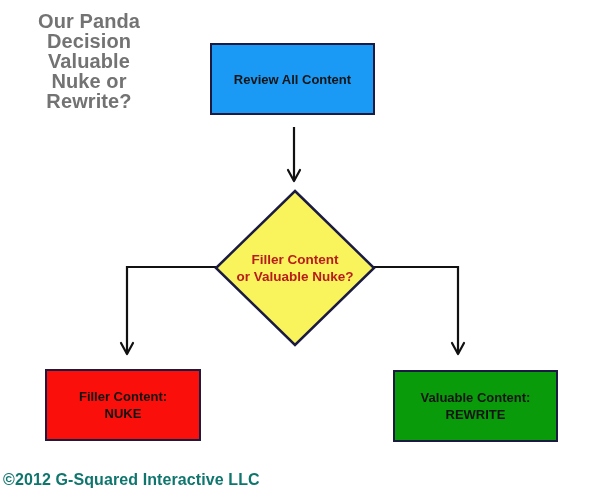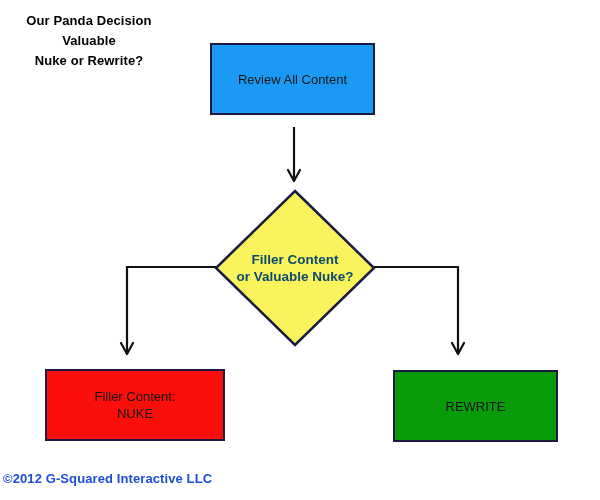--- a/index.html
+++ b/index.html
@@ -21,68 +21,68 @@
     top: 0;
     width: 600px;
     height: 500px;
   }
   .title-block {
     position: absolute;
     left: 8px;
     top: 11px;
     width: 162px;
     text-align: center;
-    font-size: 13px;
+    font-size: 20px;
     font-weight: 600;
     line-height: 20px;
-    color: #000000;
+    color: #737373;
     letter-spacing: 0.1px;
   }
   .title-block .italic-line {
   }
   .node {
     position: absolute;
     box-sizing: border-box;
     border: 2.5px solid #1a1a42;
     display: flex;
     flex-direction: column;
     align-items: center;
     justify-content: center;
     text-align: center;
     font-size: 13px;
-    font-weight: 400;
+    font-weight: 700;
     line-height: 17px;
     color: #141414;
   }
   #start-node   { left: 210px; top: 43px;  width: 165px; height: 72px; }
-  #nuke-node    { left: 45px;  top: 369px; width: 180px; height: 72px; }
+  #nuke-node    { left: 45px;  top: 369px; width: 156px; height: 72px; }
   #rewrite-node { left: 393px; top: 370px; width: 165px; height: 72px; }
   .decision-label {
     position: absolute;
     left: 217px;
     top: 192px;
     width: 156px;
     height: 152px;
     display: flex;
     flex-direction: column;
     align-items: center;
     justify-content: center;
     text-align: center;
     font-size: 13.5px;
     font-weight: 600;
     line-height: 17px;
-    color: #0c4a6e;
+    color: #b91c1c;
   }
   .copyright {
     position: absolute;
     left: 3px;
     top: 471px;
-    font-size: 13px;
+    font-size: 16px;
     font-weight: 700;
-    color: #1d4ed8;
+    color: #0f766e;
     letter-spacing: 0.1px;
   }
 </style>
 </head>
 <body>
 
 <div id="canvas">
 
   <div class="title-block">
     <div>Our Panda Decision</div>
@@ -114,18 +114,19 @@
     <div>Filler Content</div>
     <div>or Valuable Nuke?</div>
   </div>
 
   <div class="node" id="nuke-node" style="background-color: rgb(250, 15, 10);">
     <div>Filler Content:</div>
     <div>NUKE</div>
   </div>
 
   <div class="node" id="rewrite-node" style="background-color: rgb(10, 155, 10);">
+    <div>Valuable Content:</div>
     <div>REWRITE</div>
   </div>
 
   <div class="copyright">©2012 G-Squared Interactive LLC</div>
 
 </div>
 
 </body></html>

